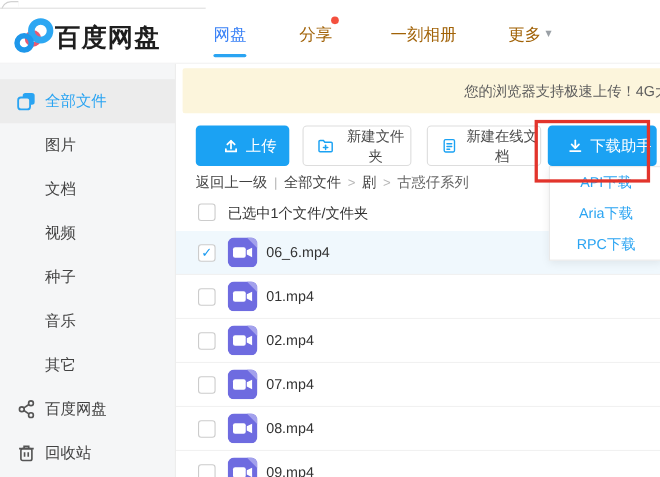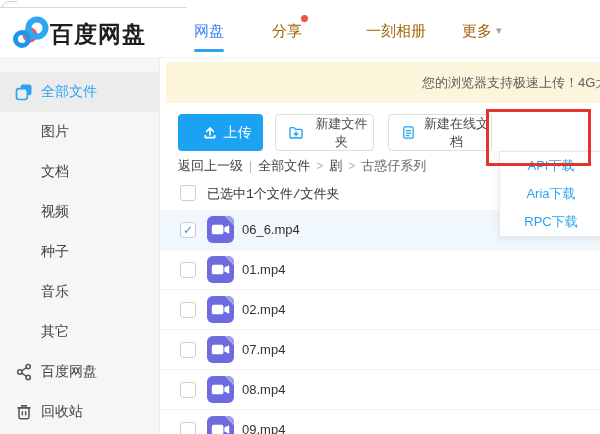--- a/index.html
+++ b/index.html
@@ -51,21 +51,21 @@
   .breadcrumb { position:absolute; left:178px; top:157px; height:18px; font-size:13px; color:#999;
                 display:flex; align-items:center; white-space:nowrap; }
   .crumb-link { color:#404040; cursor:pointer; }
   .crumb-sep { margin:0 6px; color:#b5b5b5; font-size:12px; }
   .crumb-cur { color:#666; }
 
   .sel-row { position:absolute; left:160px; top:180px; width:440px; height:30px; }
   .cb { position:absolute; width:16px; height:16px; border:1px solid #ccc; border-radius:3px; background:#fff;
         cursor:pointer; font-size:12px; line-height:14px; text-align:center; color:#1b9af0; font-weight:700; }
   .sel-row .cb { left:20px; top:5px; }
-  .sel-label { position:absolute; left:47px; top:5px; font-size:13px; color:#333;font-family:Liberation Mono, monospace; }
+  .sel-label { position:absolute; left:47px; top:5px; font-size:13px; color:#333; }
 
   .file-list { position:absolute; left:160px; top:210px; width:440px; height:224px; }
   .file-row { position:relative; height:40px; border-bottom:1px solid #f1f1f1; cursor:pointer; }
   .file-row.selected { background:#f0f8fd; }
   .file-row .cb { left:20px; top:12px; }
   .v-icon { position:absolute; left:47px; top:6px; width:27px; height:27px; }
   .file-name { position:absolute; left:82px; top:12px; font-size:13px; color:#333; }
 
   
   .dl-menu { position:absolute; left:499px; top:151px; width:104px; background:#fff;
@@ -90,21 +90,21 @@
     <div class="logo">
       <svg width="38" height="36" viewBox="0 0 38 36">
         <circle cx="18" cy="20" r="5.5" fill="none" stroke="#e85a73" stroke-width="4"></circle>
         <circle cx="25" cy="13" r="8.5" fill="none" stroke="#2da7f2" stroke-width="6"></circle>
         <circle cx="10" cy="24" r="6.5" fill="none" stroke="#1e97ea" stroke-width="5"></circle>
       </svg>
     </div>
     <div class="brand">百度网盘</div>
     <span class="nav-item active" style="left:194px">网盘</span>
     <span class="nav-item" style="left:272px">分享</span>
-    <span class="nav-item" style="left:366px">一刻相册</span>
+    <span class="nav-item" style="left:355px">一刻相册</span>
     <span class="nav-item" style="left:462px">更多</span>
     <span class="nav-chevron">▾</span>
     <div class="nav-underline"></div>
     <div class="nav-dot"></div>
   </div>
 
   <div class="sidebar">
     <div class="side-item active">
       <span class="s-icon">
         <svg width="20" height="20" viewBox="0 0 24 24">
@@ -189,20 +189,30 @@
       <svg width="15" height="15" viewBox="0 0 24 24" fill="none" stroke="#1ba2f3" stroke-width="2" stroke-linecap="round">
         <rect x="4.5" y="3" width="15" height="18" rx="2"></rect>
         <line x1="8.5" y1="9" x2="15.5" y2="9"></line>
           <line x1="8.5" y1="13" x2="15.5" y2="13"></line>
           <line x1="8.5" y1="17" x2="12.5" y2="17"></line>
       </svg>
     </span>
     <span>新建在线文档</span>
   </button>
 
+  <button class="btn btn-blue btn-dl">
+    <span class="b-icon">
+      <svg width="16" height="16" viewBox="0 0 24 24" fill="none" stroke="#fff" stroke-width="2.4" stroke-linecap="round" stroke-linejoin="round">
+        <path d="M12 4 V14"></path>
+          <path d="M7 9.5 L12 14.5 L17 9.5"></path>
+          <path d="M5 18.5 h14"></path>
+      </svg>
+    </span>
+    <span>下载助手</span>
+  </button>
 
   <div class="dl-menu">
     <div class="dl-menu-item">API下载</div>
     <div class="dl-menu-item">Aria下载</div>
     <div class="dl-menu-item">RPC下载</div>
   </div>
 
   <div class="breadcrumb">
     <span class="crumb-link">返回上一级</span>
     <span class="crumb-sep">|</span>

